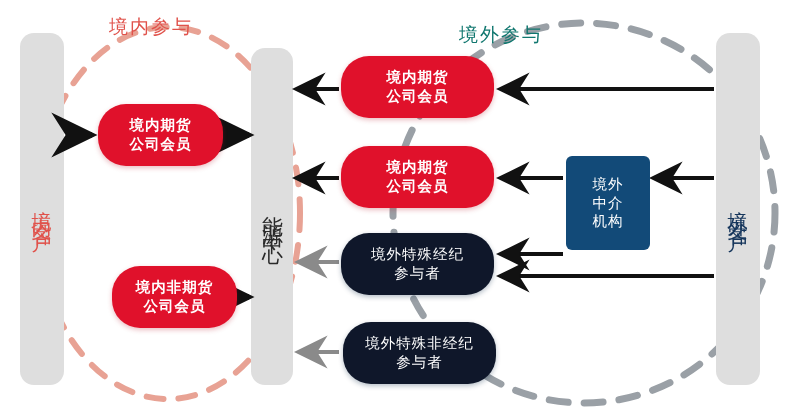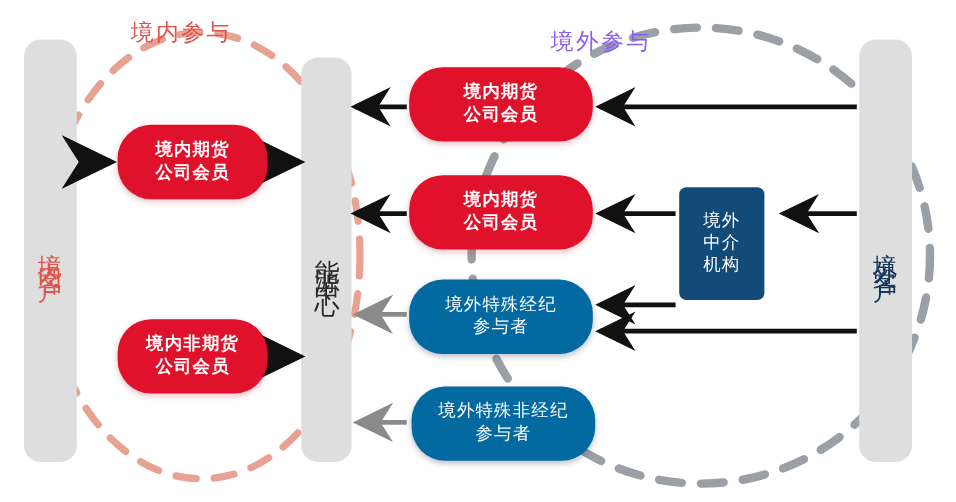--- a/index.html
+++ b/index.html
@@ -32,41 +32,41 @@
 
   
   .pill{
     position:absolute;border-radius:28px;z-index:4;
     display:flex;flex-direction:column;align-items:center;justify-content:center;
     color:#ffffff;text-align:center;line-height:1.28;
     font-size:14.5px;letter-spacing:1px;
   }
   .pill .l{display:block;white-space:nowrap;}
   .pill.red{background:#e0112b;box-shadow:0 2px 5px rgba(180,20,40,.28);font-weight:bold;}
-  .pill.navy{background:#0369a1;box-shadow:0 2px 5px rgba(10,40,70,.30);}
+  .pill.navy{background:#0f172a;box-shadow:0 2px 5px rgba(10,40,70,.30);}
   .boxy{
     position:absolute;background:#124a78;border-radius:6px;z-index:4;
     display:flex;flex-direction:column;align-items:center;justify-content:center;
     color:#fff;font-size:14.5px;line-height:1.3;letter-spacing:1px;
   }
 
   #pill-dom-fut   {left:98px; top:104px; width:125px;height:62px;}
-  #pill-dom-nonfut{left:98px; top:266px; width:125px;height:62px;}
+  #pill-dom-nonfut{left:112px; top:266px; width:125px;height:62px;}
   #pill-ovs-fut-1 {left:341px;top:56px;  width:153px;height:62px;}
   #pill-ovs-fut-2 {left:341px;top:146px; width:153px;height:62px;}
   #pill-spec-brk  {left:341px;top:233px; width:153px;height:62px;}
   #pill-spec-nonbrk{left:343px;top:322px;width:153px;height:62px;}
-  #box-intermediary{left:566px;top:156px;width:71px;height:94px;}
+  #box-intermediary{left:566px;top:156px;width:84px;height:94px;}
 
   
   .curve-label{
     position:absolute;z-index:5;font-size:19px;letter-spacing:2px;white-space:nowrap;
   }
   #label-domestic-participation{left:109px;top:14px;color:#e0524b;}
-  #label-overseas-participation{left:459px;top:22px;color:#8b5cf6;}
+  #label-overseas-participation{left:459px;top:22px;color:#0f766e;}
 
   
   #arrows{position:absolute;left:0;top:0;width:797px;height:418px;z-index:3;}
 </style>
 </head>
 <body>
 
 <div id="stage">
 
   <svg id="ellipse-domestic" class="ellipse" width="280" height="390">

